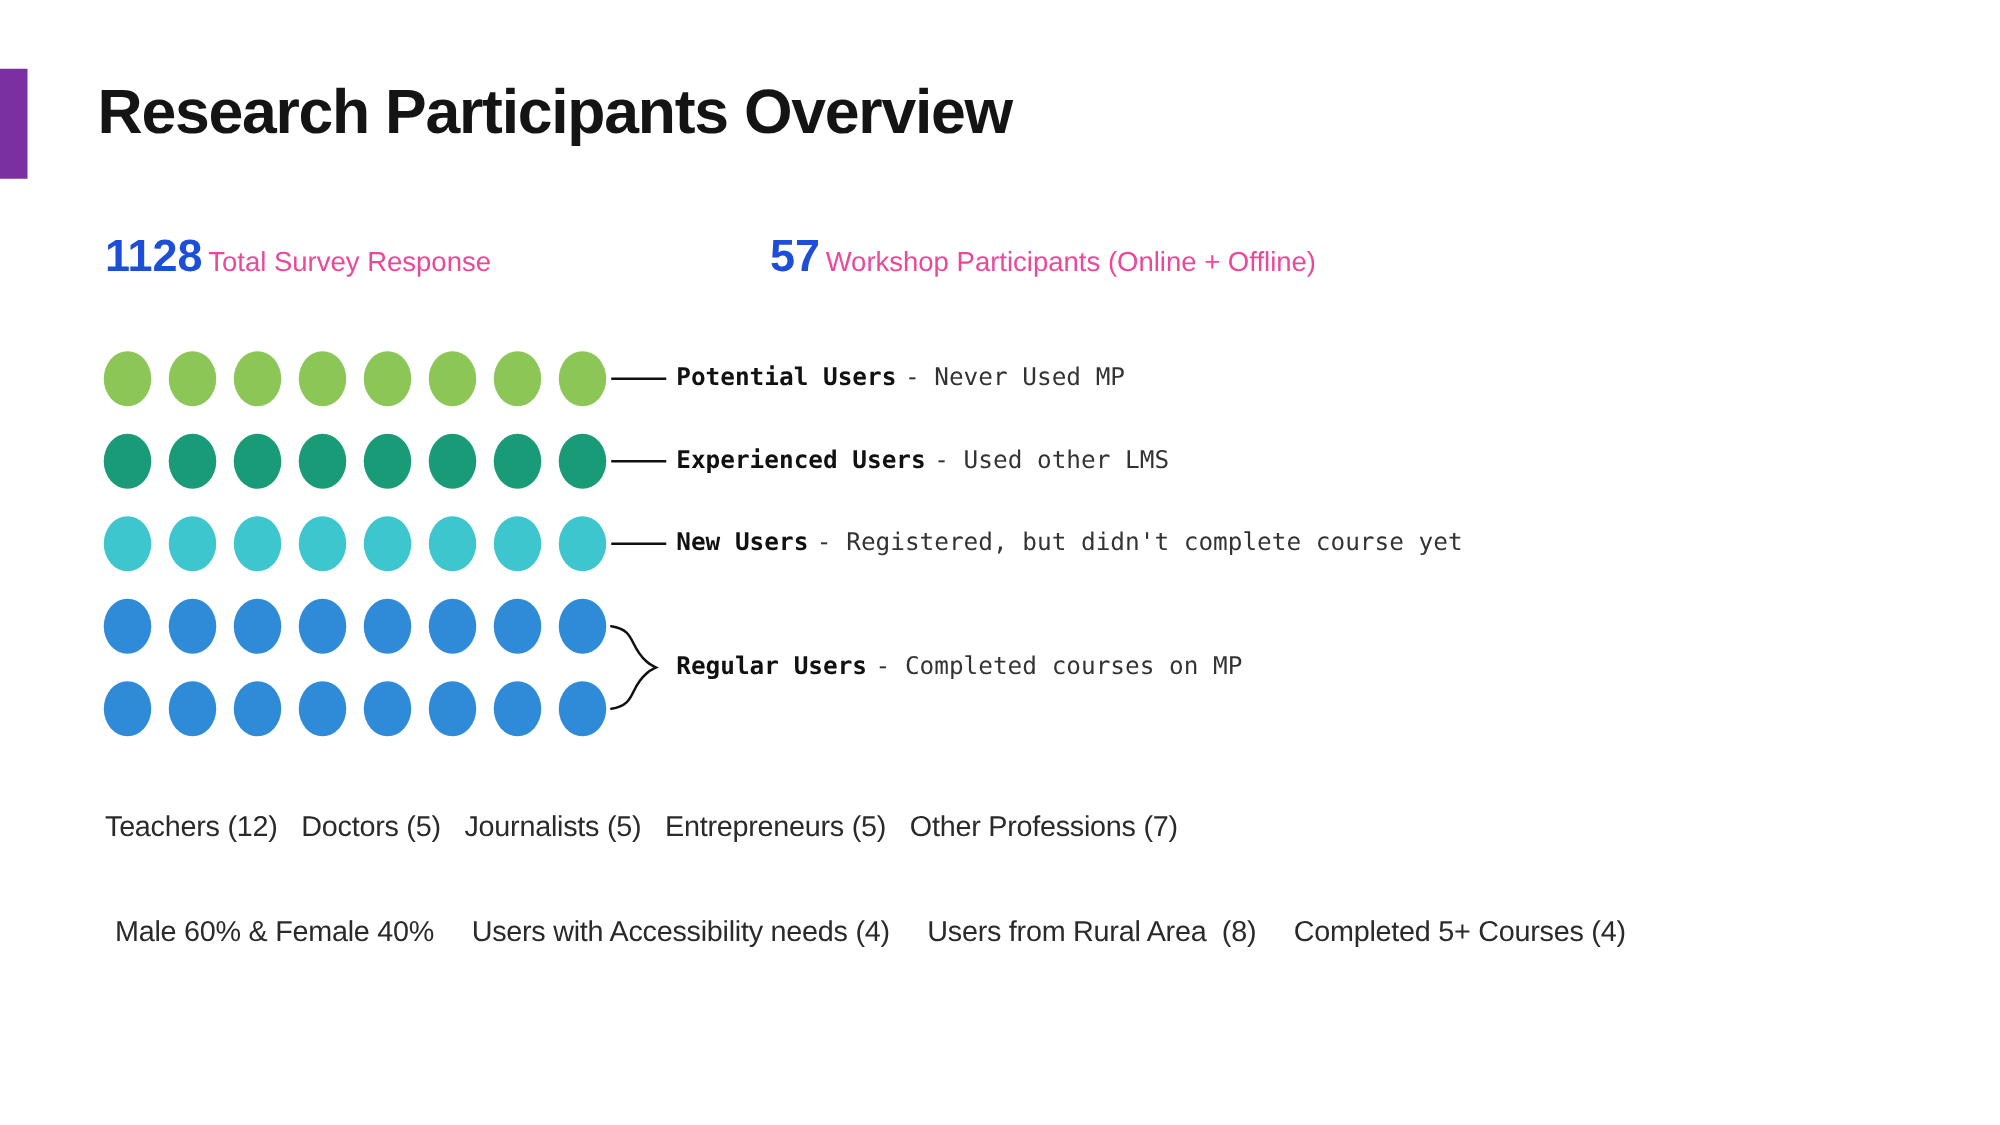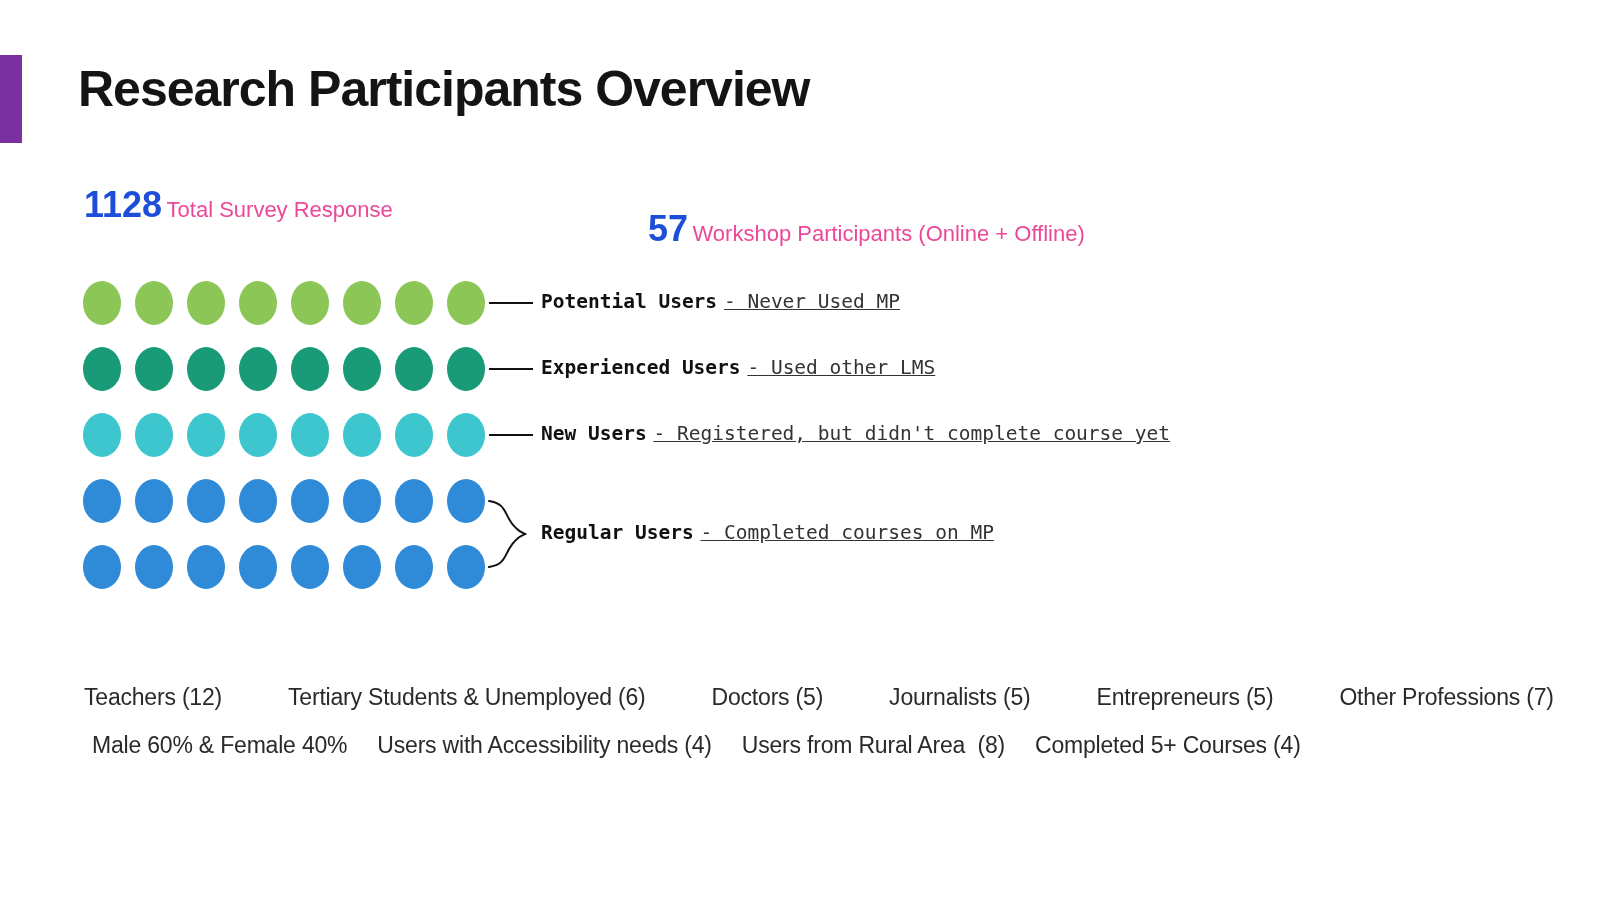--- a/index.html
+++ b/index.html
@@ -14,21 +14,21 @@
   .accent-bar{
     position:absolute;left:0;top:55px;width:22px;height:88px;
   }
   .page-title{
     position:absolute;left:78px;top:60px;margin:0;
     font-size:50px;font-weight:bold;letter-spacing:-1px;color:#141414;
   }
   .stats{position:absolute;top:184px;left:0;width:100%;height:46px;}
   .stat{position:absolute;top:0;white-space:nowrap;}
   .stat-1{left:84px;}
-  .stat-2{left:648px;margin-top:24px;}
+  .stat-2{left:616px;}
   .stat .num{font-size:36px;font-weight:bold;color:#1d4ed8;}
   .stat .lbl{font-size:22px;color:#ec4899;}
 
   .pictogram{position:absolute;left:0;top:0;width:100%;height:100%;}
   .dot-row{position:absolute;left:83px;height:44px;white-space:nowrap;}
   .dot-row-0{top:281px;}
   .dot-row-1{top:347px;}
   .dot-row-2{top:413px;}
   .dot-row-3{top:479px;}
   .dot-row-4{top:545px;}
@@ -36,28 +36,28 @@
   .connector{position:absolute;left:489px;width:44px;height:2px;background:#111;}
   .conn-0{top:302px;}
   .conn-1{top:368px;}
   .conn-2{top:434px;}
   .brace{position:absolute;left:487px;top:489px;}
   .dot-label{
     position:absolute;left:541px;white-space:nowrap;
     font-family:"DejaVu Sans Mono", monospace;font-size:19.5px;color:#333;
   }
   .dot-label .name{font-weight:bold;color:#111;}
-  .dot-label .desc{margin-left:0.35em;text-decoration:underline;}
+  .dot-label .desc{margin-left:0.35em;}
   .lab-0{top:290px;}
   .lab-1{top:356px;}
   .lab-2{top:422px;}
   .lab-3{top:521px;}
 
   .tag-row{position:absolute;display:flex;white-space:pre;font-size:23px;color:#2a2a2a;letter-spacing:-0.2px;}
-  .tag-row-professions{top:684px;left:84px;gap:66px;}
+  .tag-row-professions{top:648px;left:84px;gap:19px;}
   .tag-row-demographics{top:732px;left:92px;gap:30px;}
 </style>
 </head>
 <body>
 
 <div class="slide">
 
   <div class="accent-bar" style="background: rgb(123, 48, 162);"></div>
 
   <h1 class="page-title">Research Participants Overview</h1>
@@ -99,21 +99,20 @@
       <span class="name">New Users</span><span class="desc">- Registered, but didn't complete course yet</span>
     </div>
     <div class="dot-label lab-3">
       <span class="name">Regular Users</span><span class="desc">- Completed courses on MP</span>
     </div>
 
   </div>
 
   <div class="tag-row tag-row-professions">
     <span>Teachers (12)</span>
-    <span>Tertiary Students &amp; Unemployed (6)</span>
     <span>Doctors (5)</span>
     <span>Journalists (5)</span>
     <span>Entrepreneurs (5)</span>
     <span>Other Professions (7)</span>
   </div>
 
   <div class="tag-row tag-row-demographics">
     <span>Male 60% &amp; Female 40%</span>
     <span>Users with Accessibility needs (4)</span>
     <span>Users from Rural Area  (8)</span>

